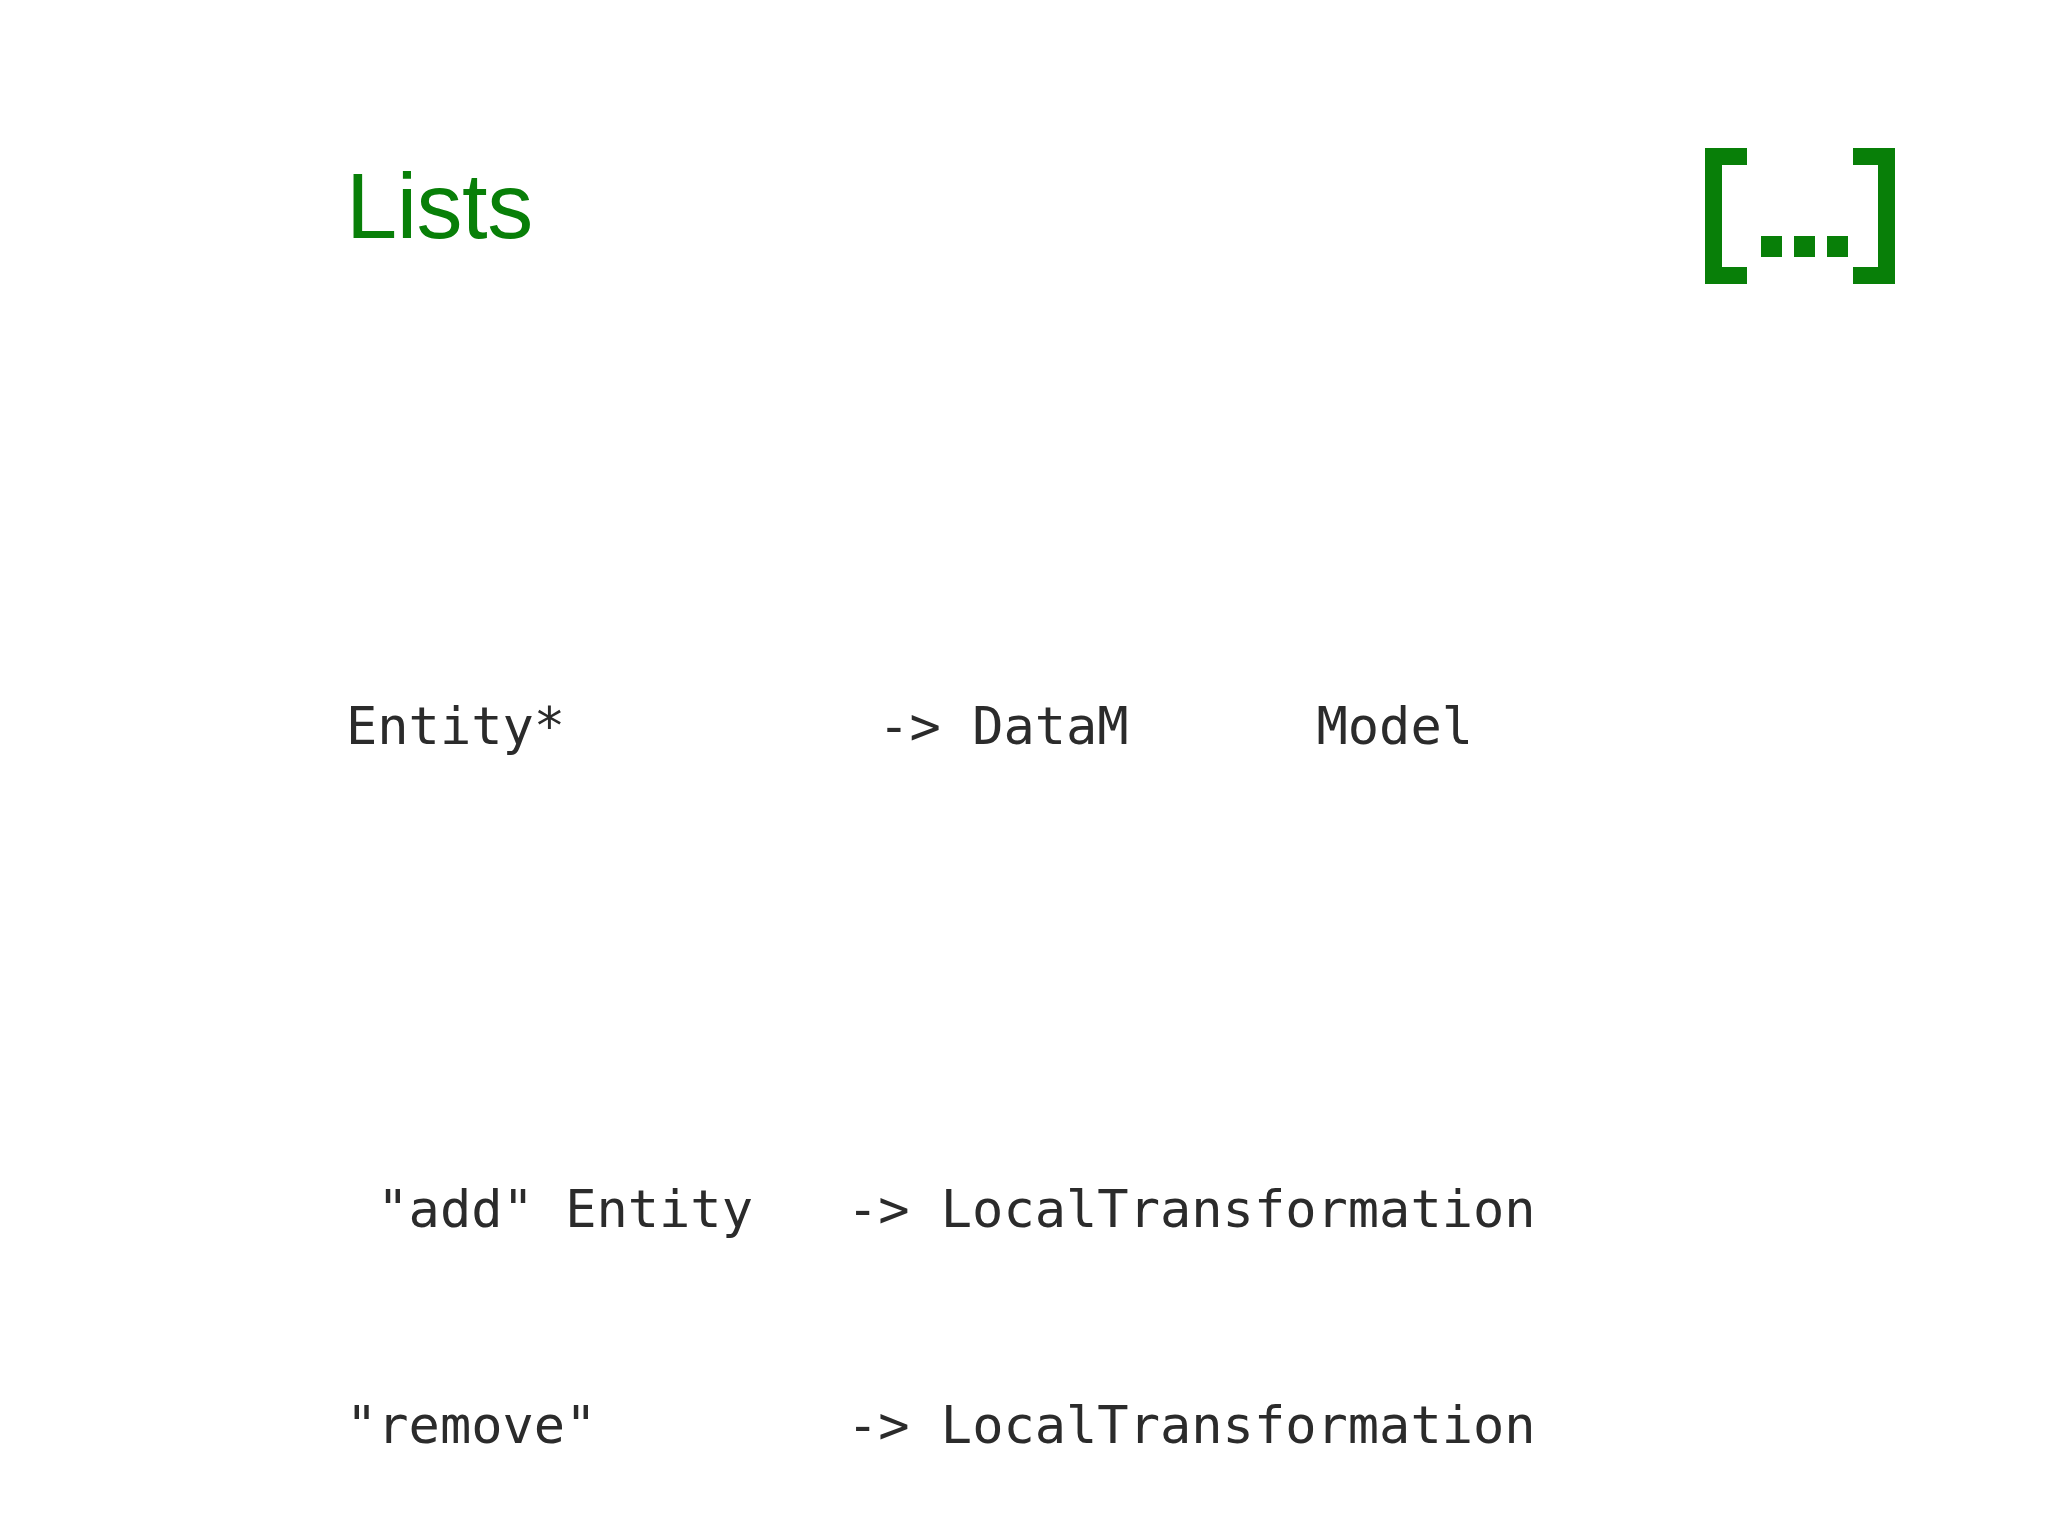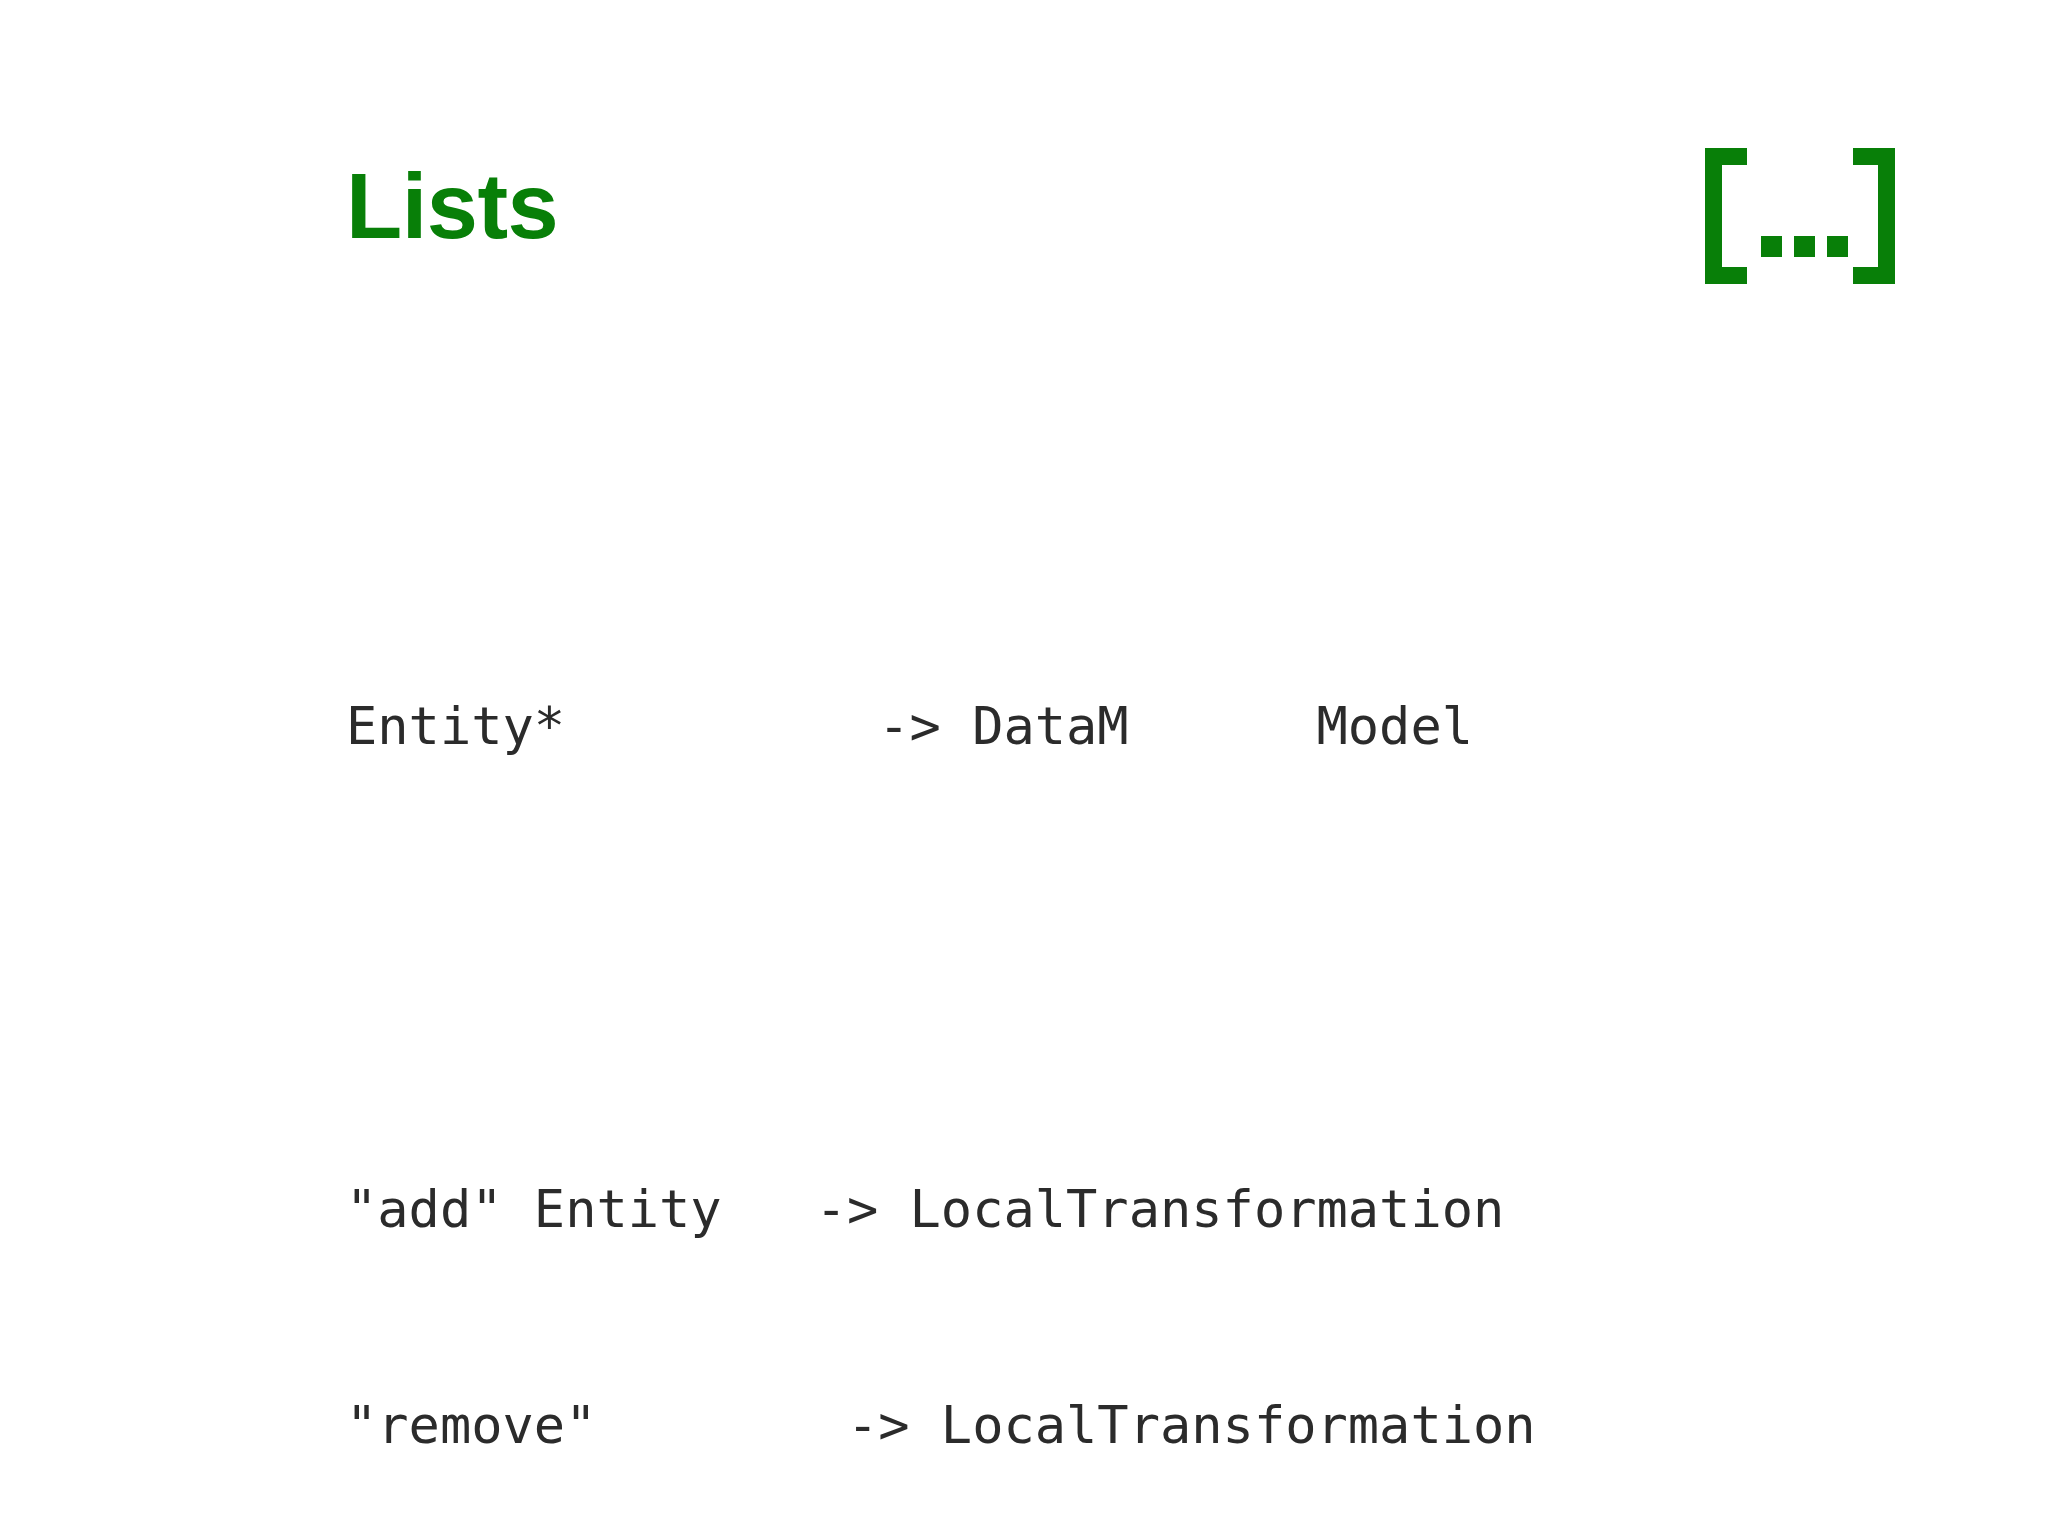--- a/index.html
+++ b/index.html
@@ -19,21 +19,21 @@
     -webkit-font-smoothing: antialiased;
   }
 
   
 
   #slide-title {
     position: absolute;
     left: 346px;
     top: 160px;
     font-family: "Liberation Sans", sans-serif;
-    font-weight: bold;
+    font-weight: normal;
     font-size: 92px;
     line-height: 1;
     letter-spacing: -0.5px;
     color: #087f08;
     white-space: pre;
   }
 
   
 
   #ellipsis-marker {
@@ -94,20 +94,21 @@
   }
 
   #handlers-block {
     left: 346px;
     top: 1029px;
   }
 
   .code-line {
     white-space: pre;
     display: block;
+    text-align: right;
   }
 </style>
 </head>
 <body>
 
 <div id="slide">
 
   <div id="slide-title">Lists</div>
 
   <div id="ellipsis-marker" title="[...]">

